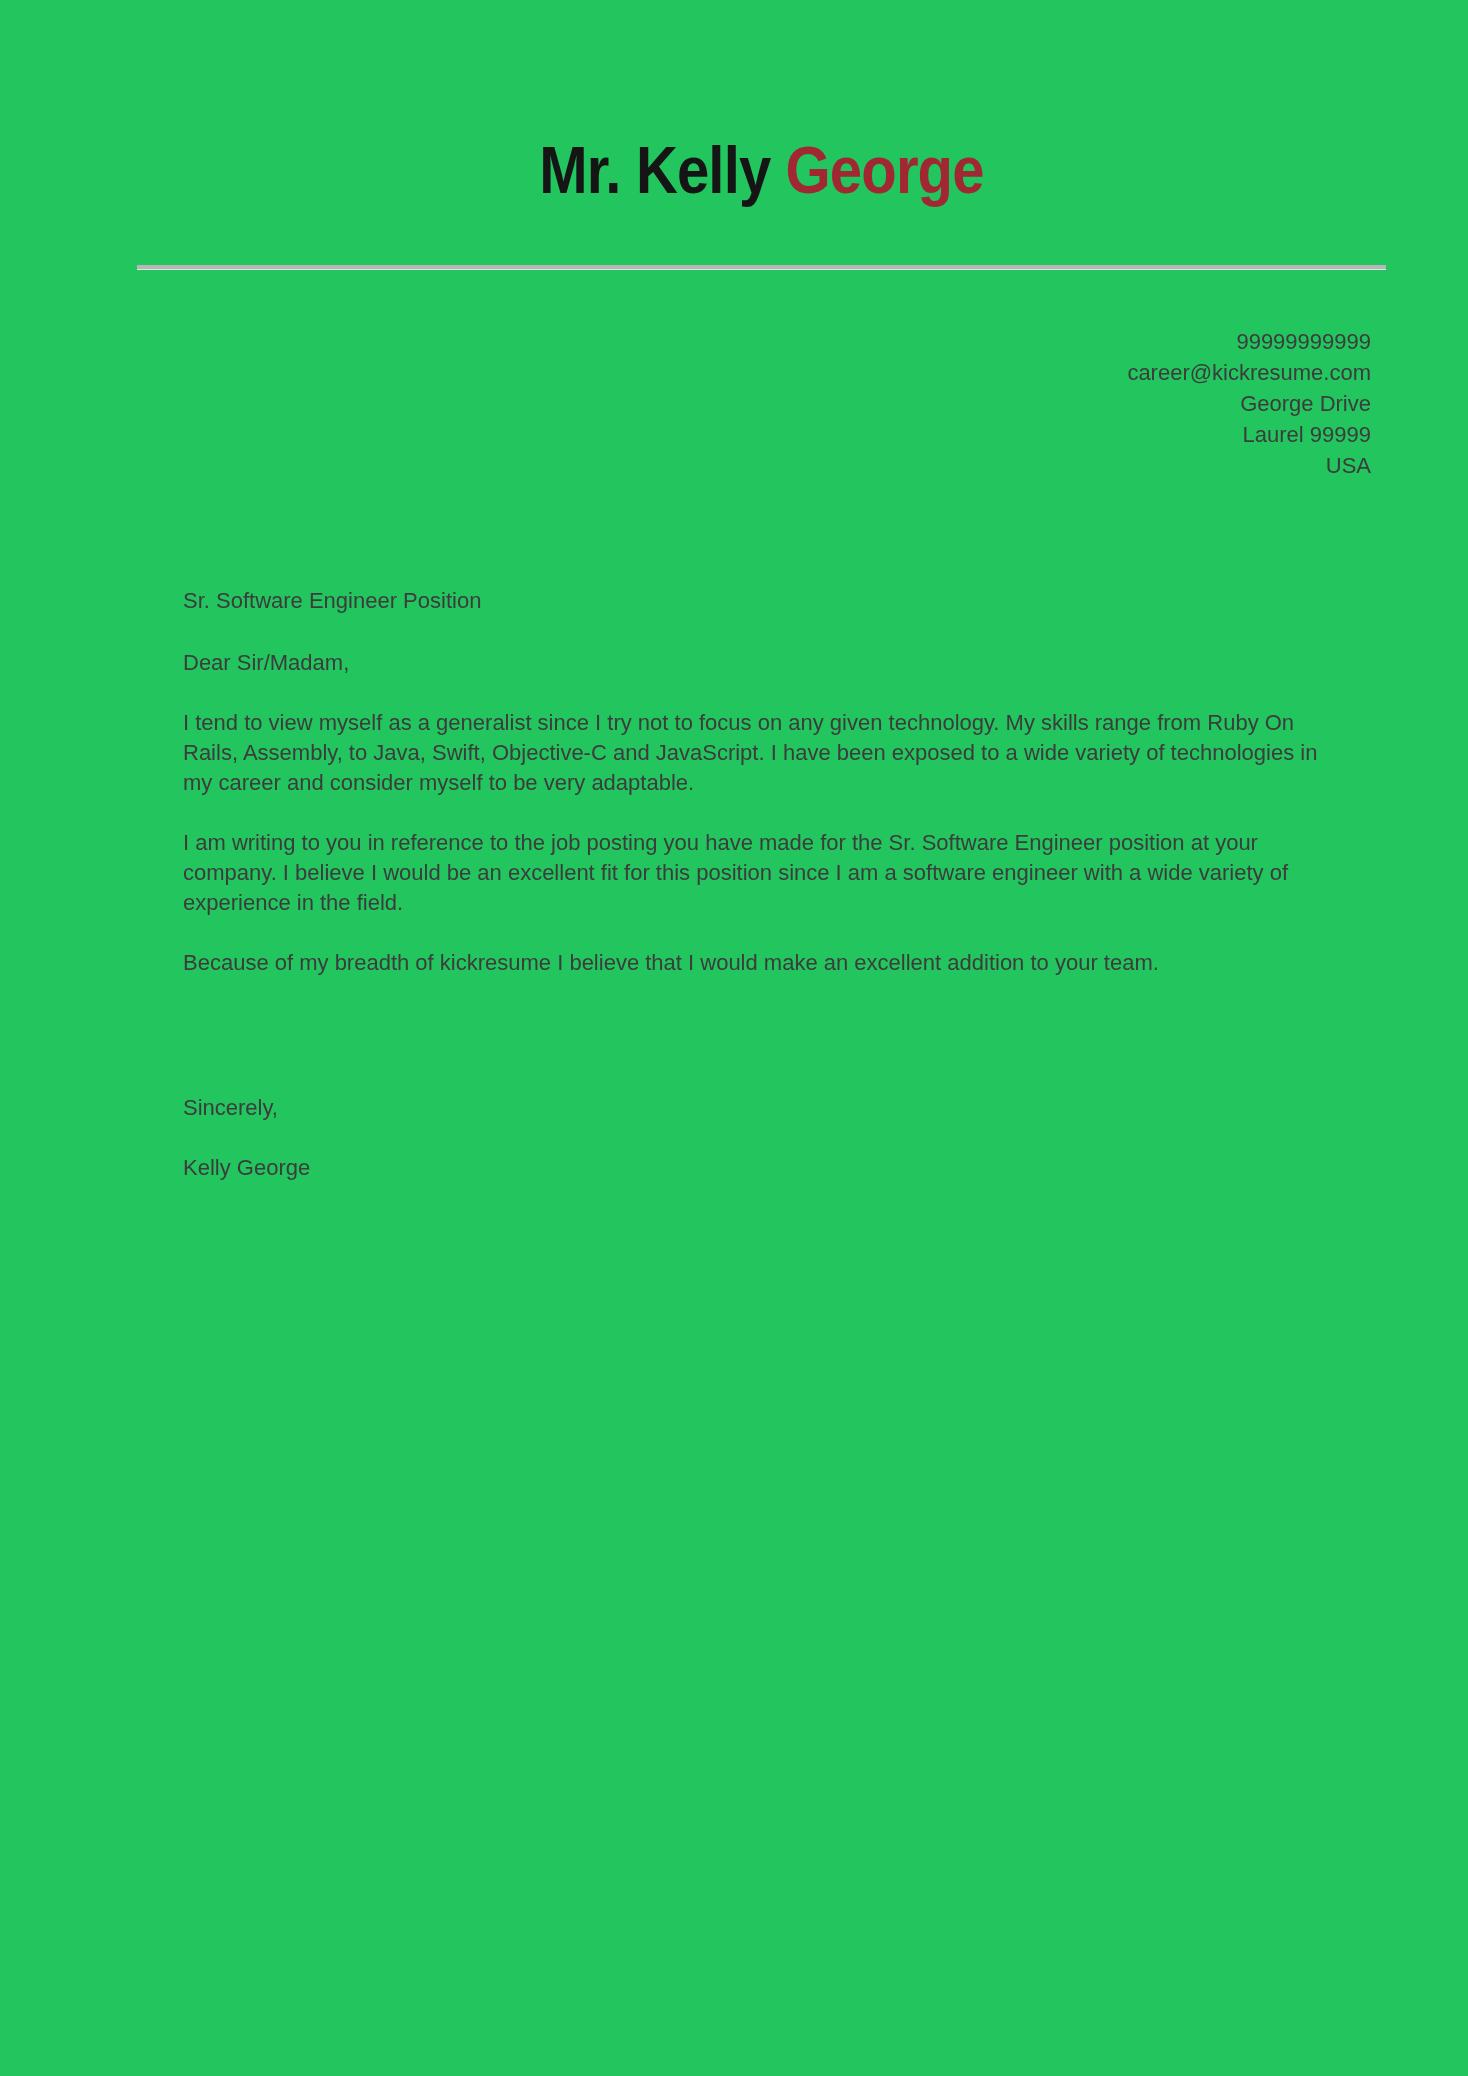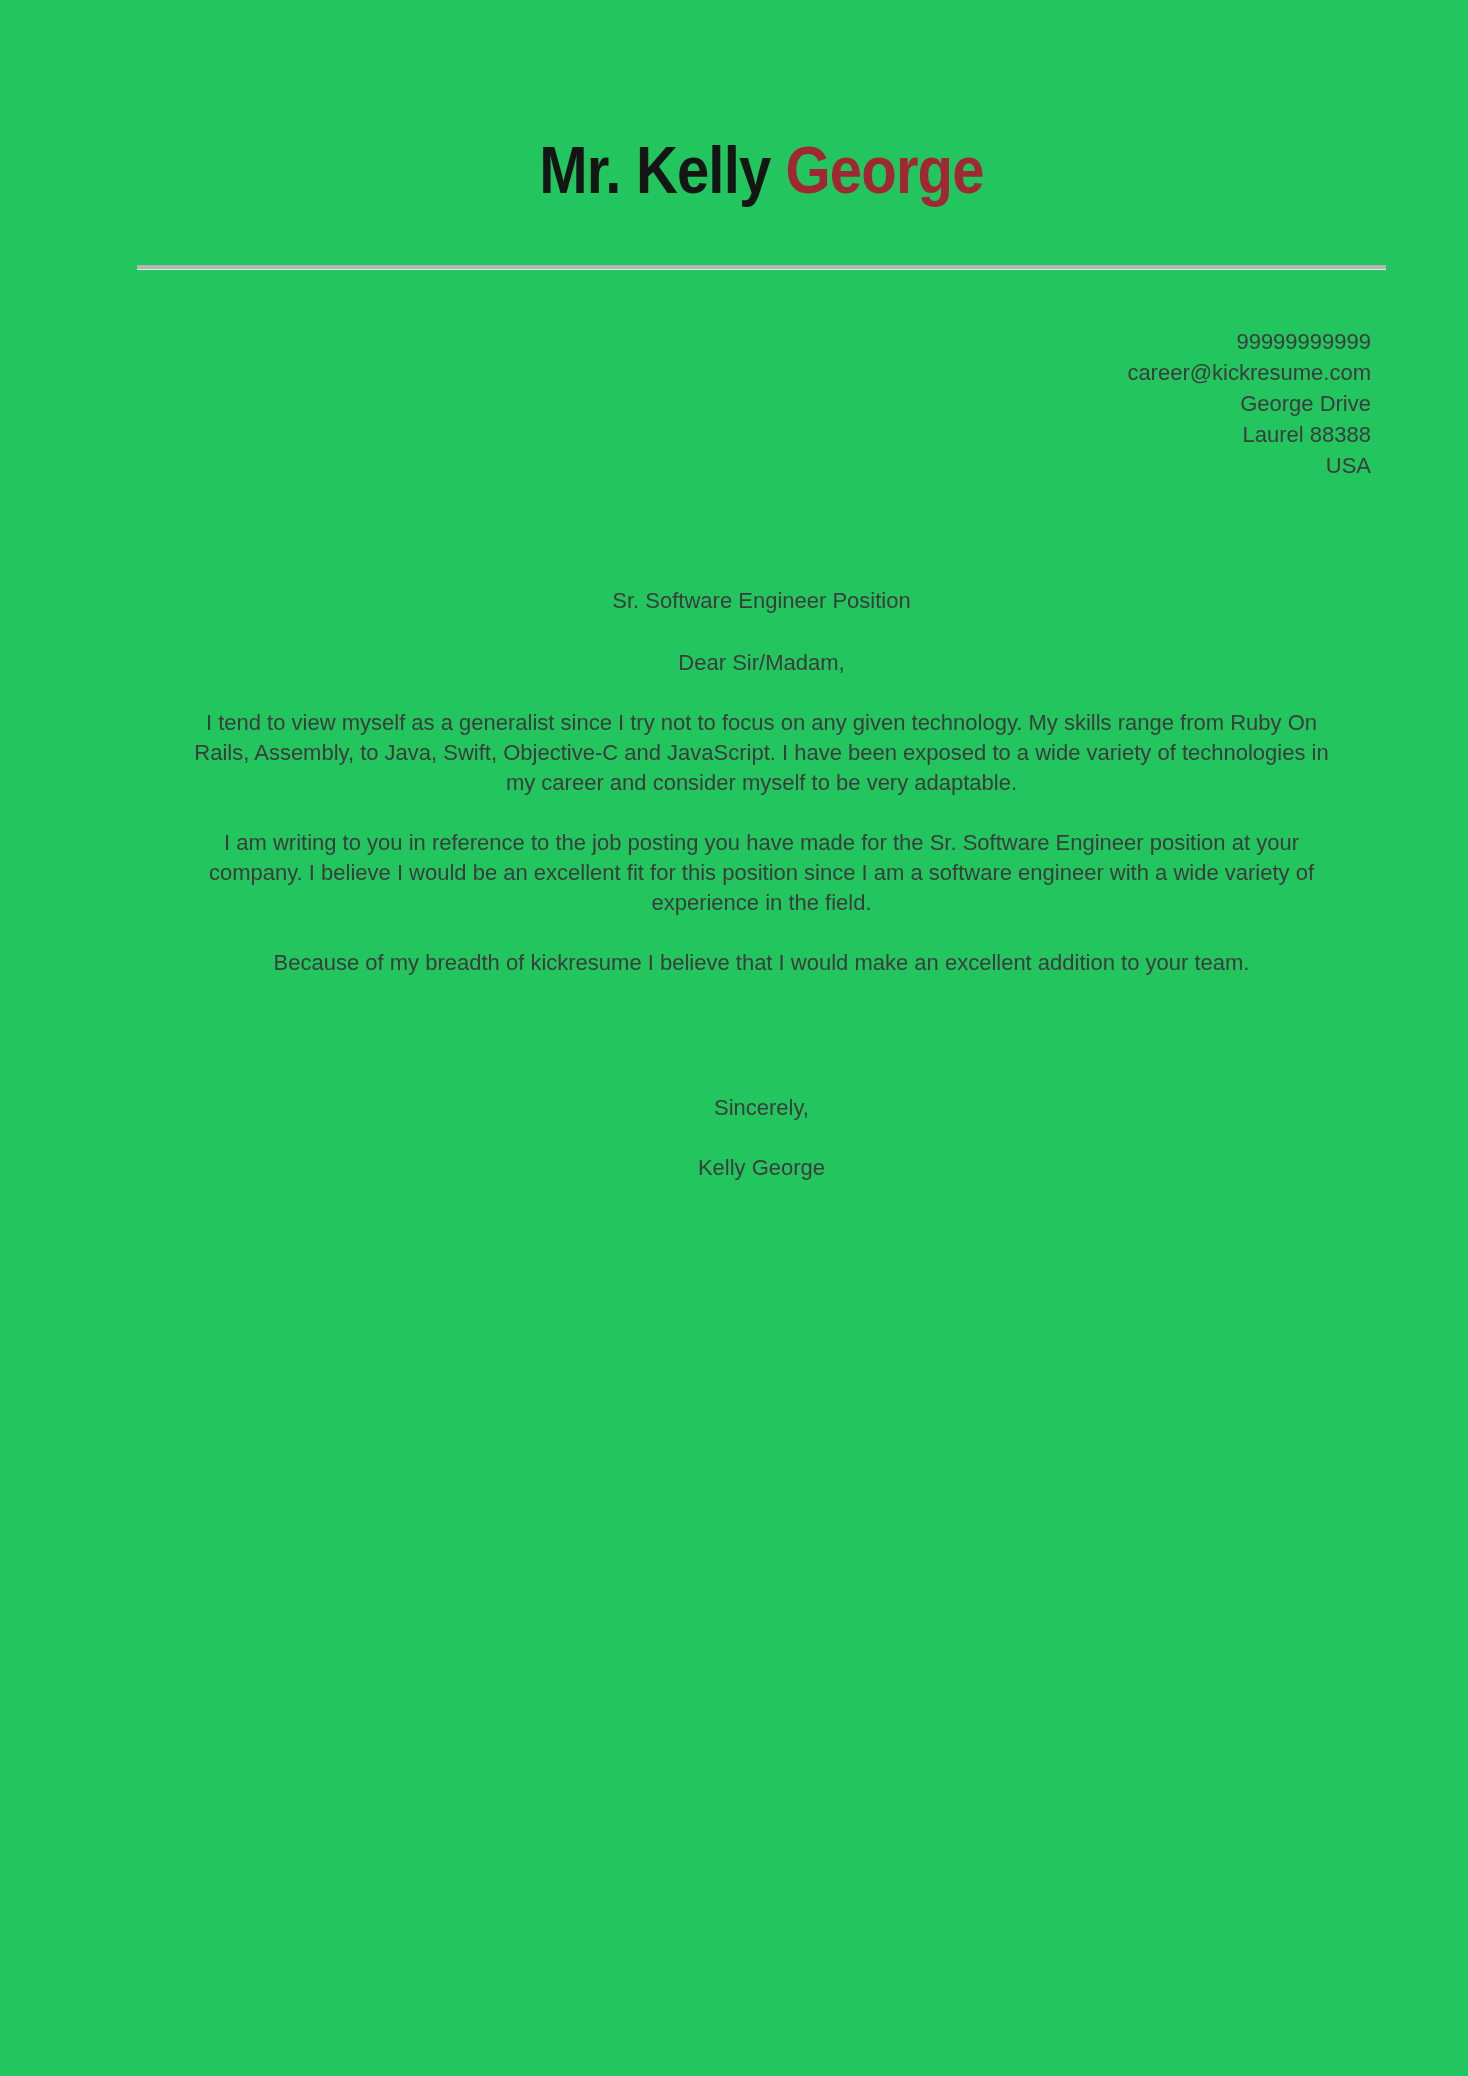--- a/index.html
+++ b/index.html
@@ -59,41 +59,41 @@
   
   .letter {
     position: absolute;
     top: 586px;
     left: 168px;
     width: 1187px;
     font-size: 22px;
     line-height: 30px;
     color: var(--text, #3c3c3c);
   }
-  .letter p { margin: 15px; text-align: center; }
+  .letter p { margin: 15px; }
   .letter .subject     { margin-top: 0; }
   .letter .salutation  { margin-top: 32px; }
   .letter .para        { margin-top: 30px; }
   .letter .closing     { margin-top: 115px; }
   .letter .signature   { margin-top: 30px; }
 </style>
 </head>
 <body>
 
 <div class="page">
 
   <h1 class="title"><span>Mr. Kelly </span><span class="accent">George</span></h1>
 
   <div class="divider"></div>
 
   <div class="contact">
     <div>99999999999</div>
     <div>career@kickresume.com</div>
     <div>George Drive</div>
-    <div>Laurel 88388</div>
+    <div>Laurel 99999</div>
     <div>USA</div>
   </div>
 
   <div class="letter">
     <p class="subject">Sr. Software Engineer Position</p>
     <p class="salutation">Dear Sir/Madam,</p>
     <p class="para">I tend to view myself as a generalist since I try not to focus on any given technology. My skills range from Ruby On Rails, Assembly, to Java, Swift, Objective-C and JavaScript. I have been exposed to a wide variety of technologies in my career and consider myself to be very adaptable.</p>
     <p class="para">I am writing to you in reference to the job posting you have made for the Sr. Software Engineer position at your company. I believe I would be an excellent fit for this position since I am a software engineer with a wide variety of experience in the field.</p>
     <p class="para">Because of my breadth of kickresume I believe that I would make an excellent addition to your team.</p>
     <p class="closing">Sincerely,</p>

